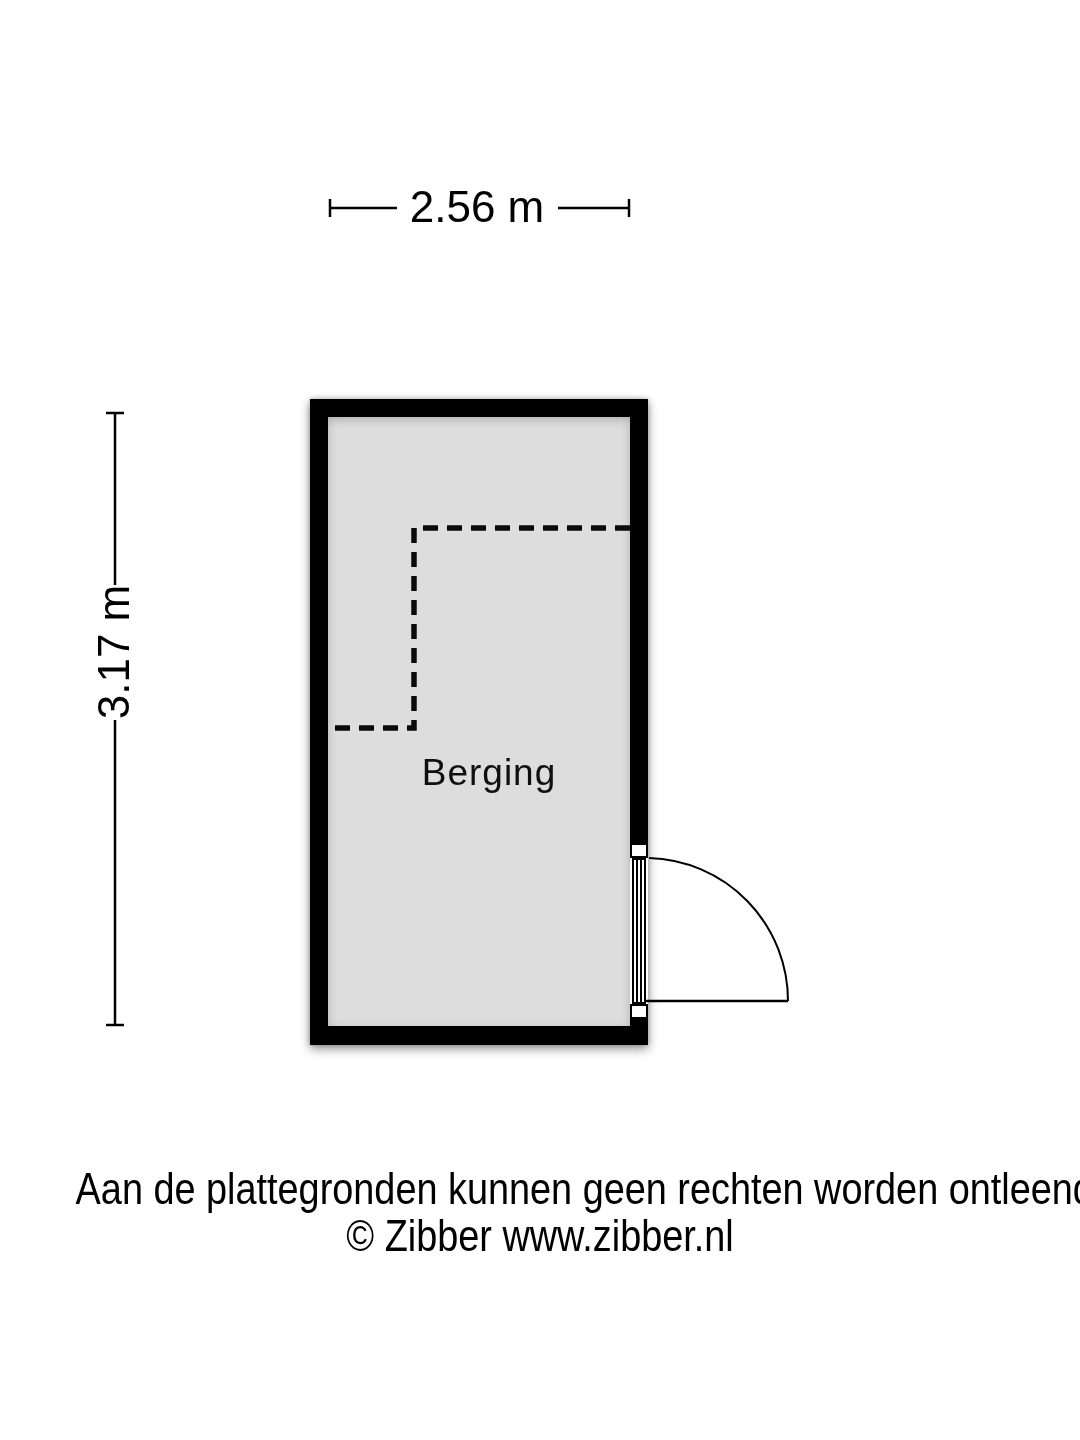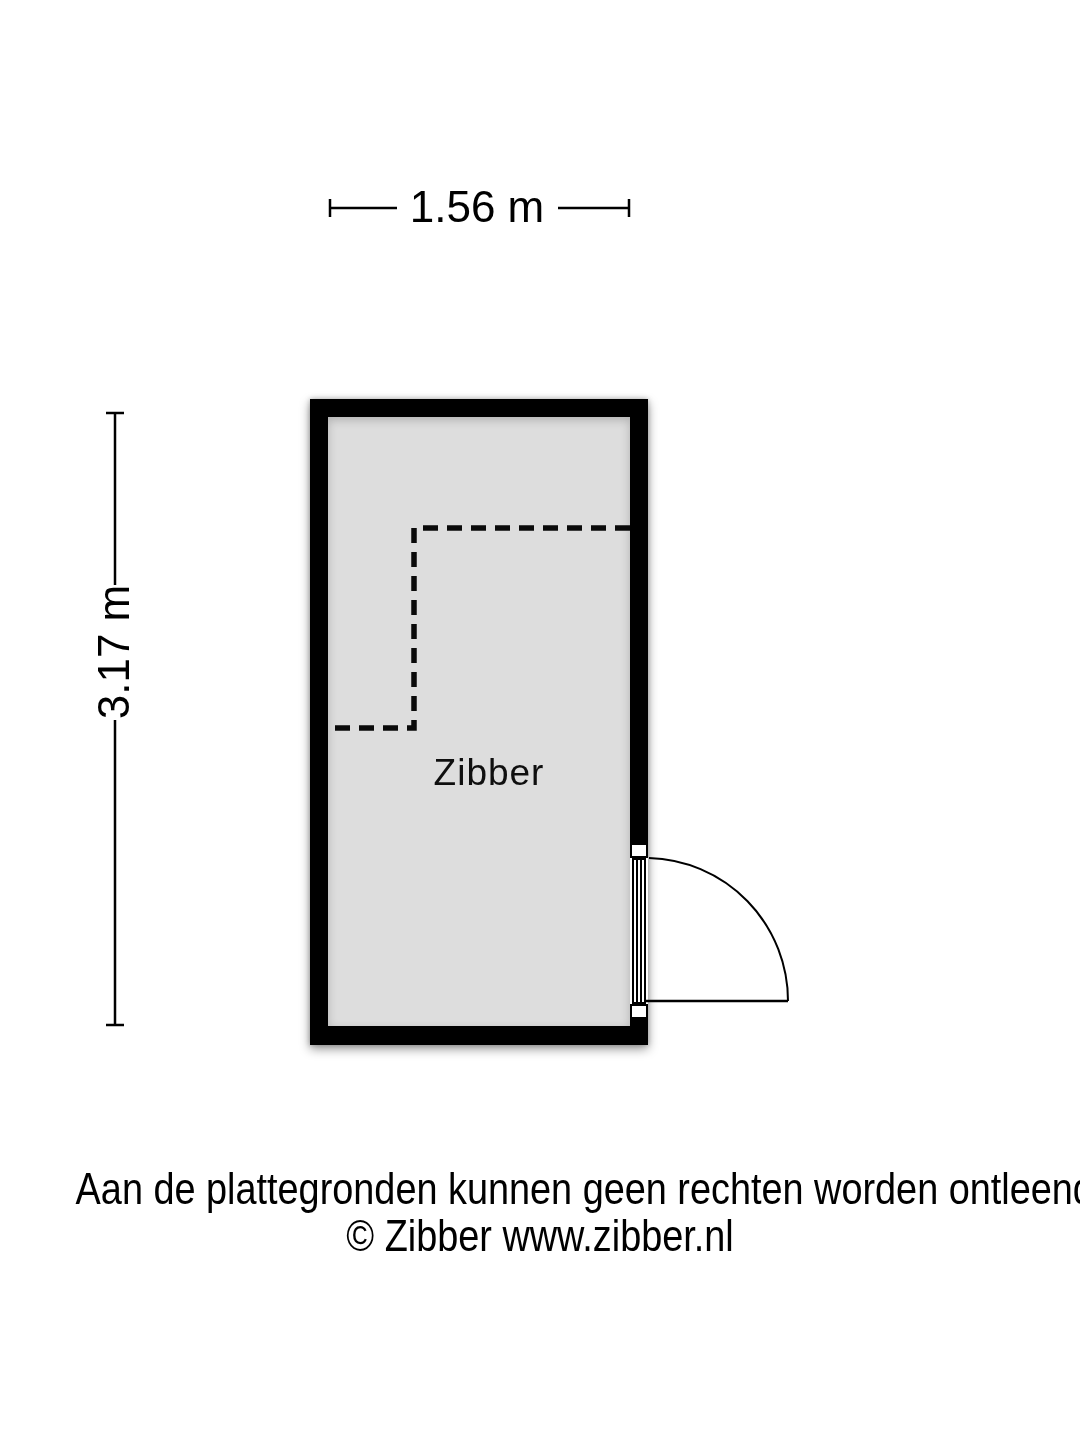--- a/index.html
+++ b/index.html
@@ -132,20 +132,20 @@
     <line x1="558" y1="208" x2="629" y2="208" stroke="#000000" stroke-width="2.5"></line>
     <line x1="330" y1="199" x2="330" y2="217" stroke="#000000" stroke-width="2.5"></line>
     <line x1="629" y1="199" x2="629" y2="217" stroke="#000000" stroke-width="2.5"></line>
 
     <line x1="115" y1="413" x2="115" y2="585" stroke="#000000" stroke-width="2.5"></line>
     <line x1="115" y1="720" x2="115" y2="1025" stroke="#000000" stroke-width="2.5"></line>
     <line x1="106" y1="413" x2="124" y2="413" stroke="#000000" stroke-width="2.5"></line>
     <line x1="106" y1="1025" x2="124" y2="1025" stroke="#000000" stroke-width="2.5"></line>
   </svg>
 
-  <div class="dim-label width">1.56 m</div>
+  <div class="dim-label width">2.56 m</div>
   <div class="dim-label height">3.17 m</div>
-  <div class="room-label">Zibber</div>
+  <div class="room-label">Berging</div>
 
   <div class="footer-line disclaimer">Aan de plattegronden kunnen geen rechten worden ontleend</div>
   <div class="footer-line copyright">© Zibber www.zibber.nl</div>
 
 </div>
 
 </body></html>

